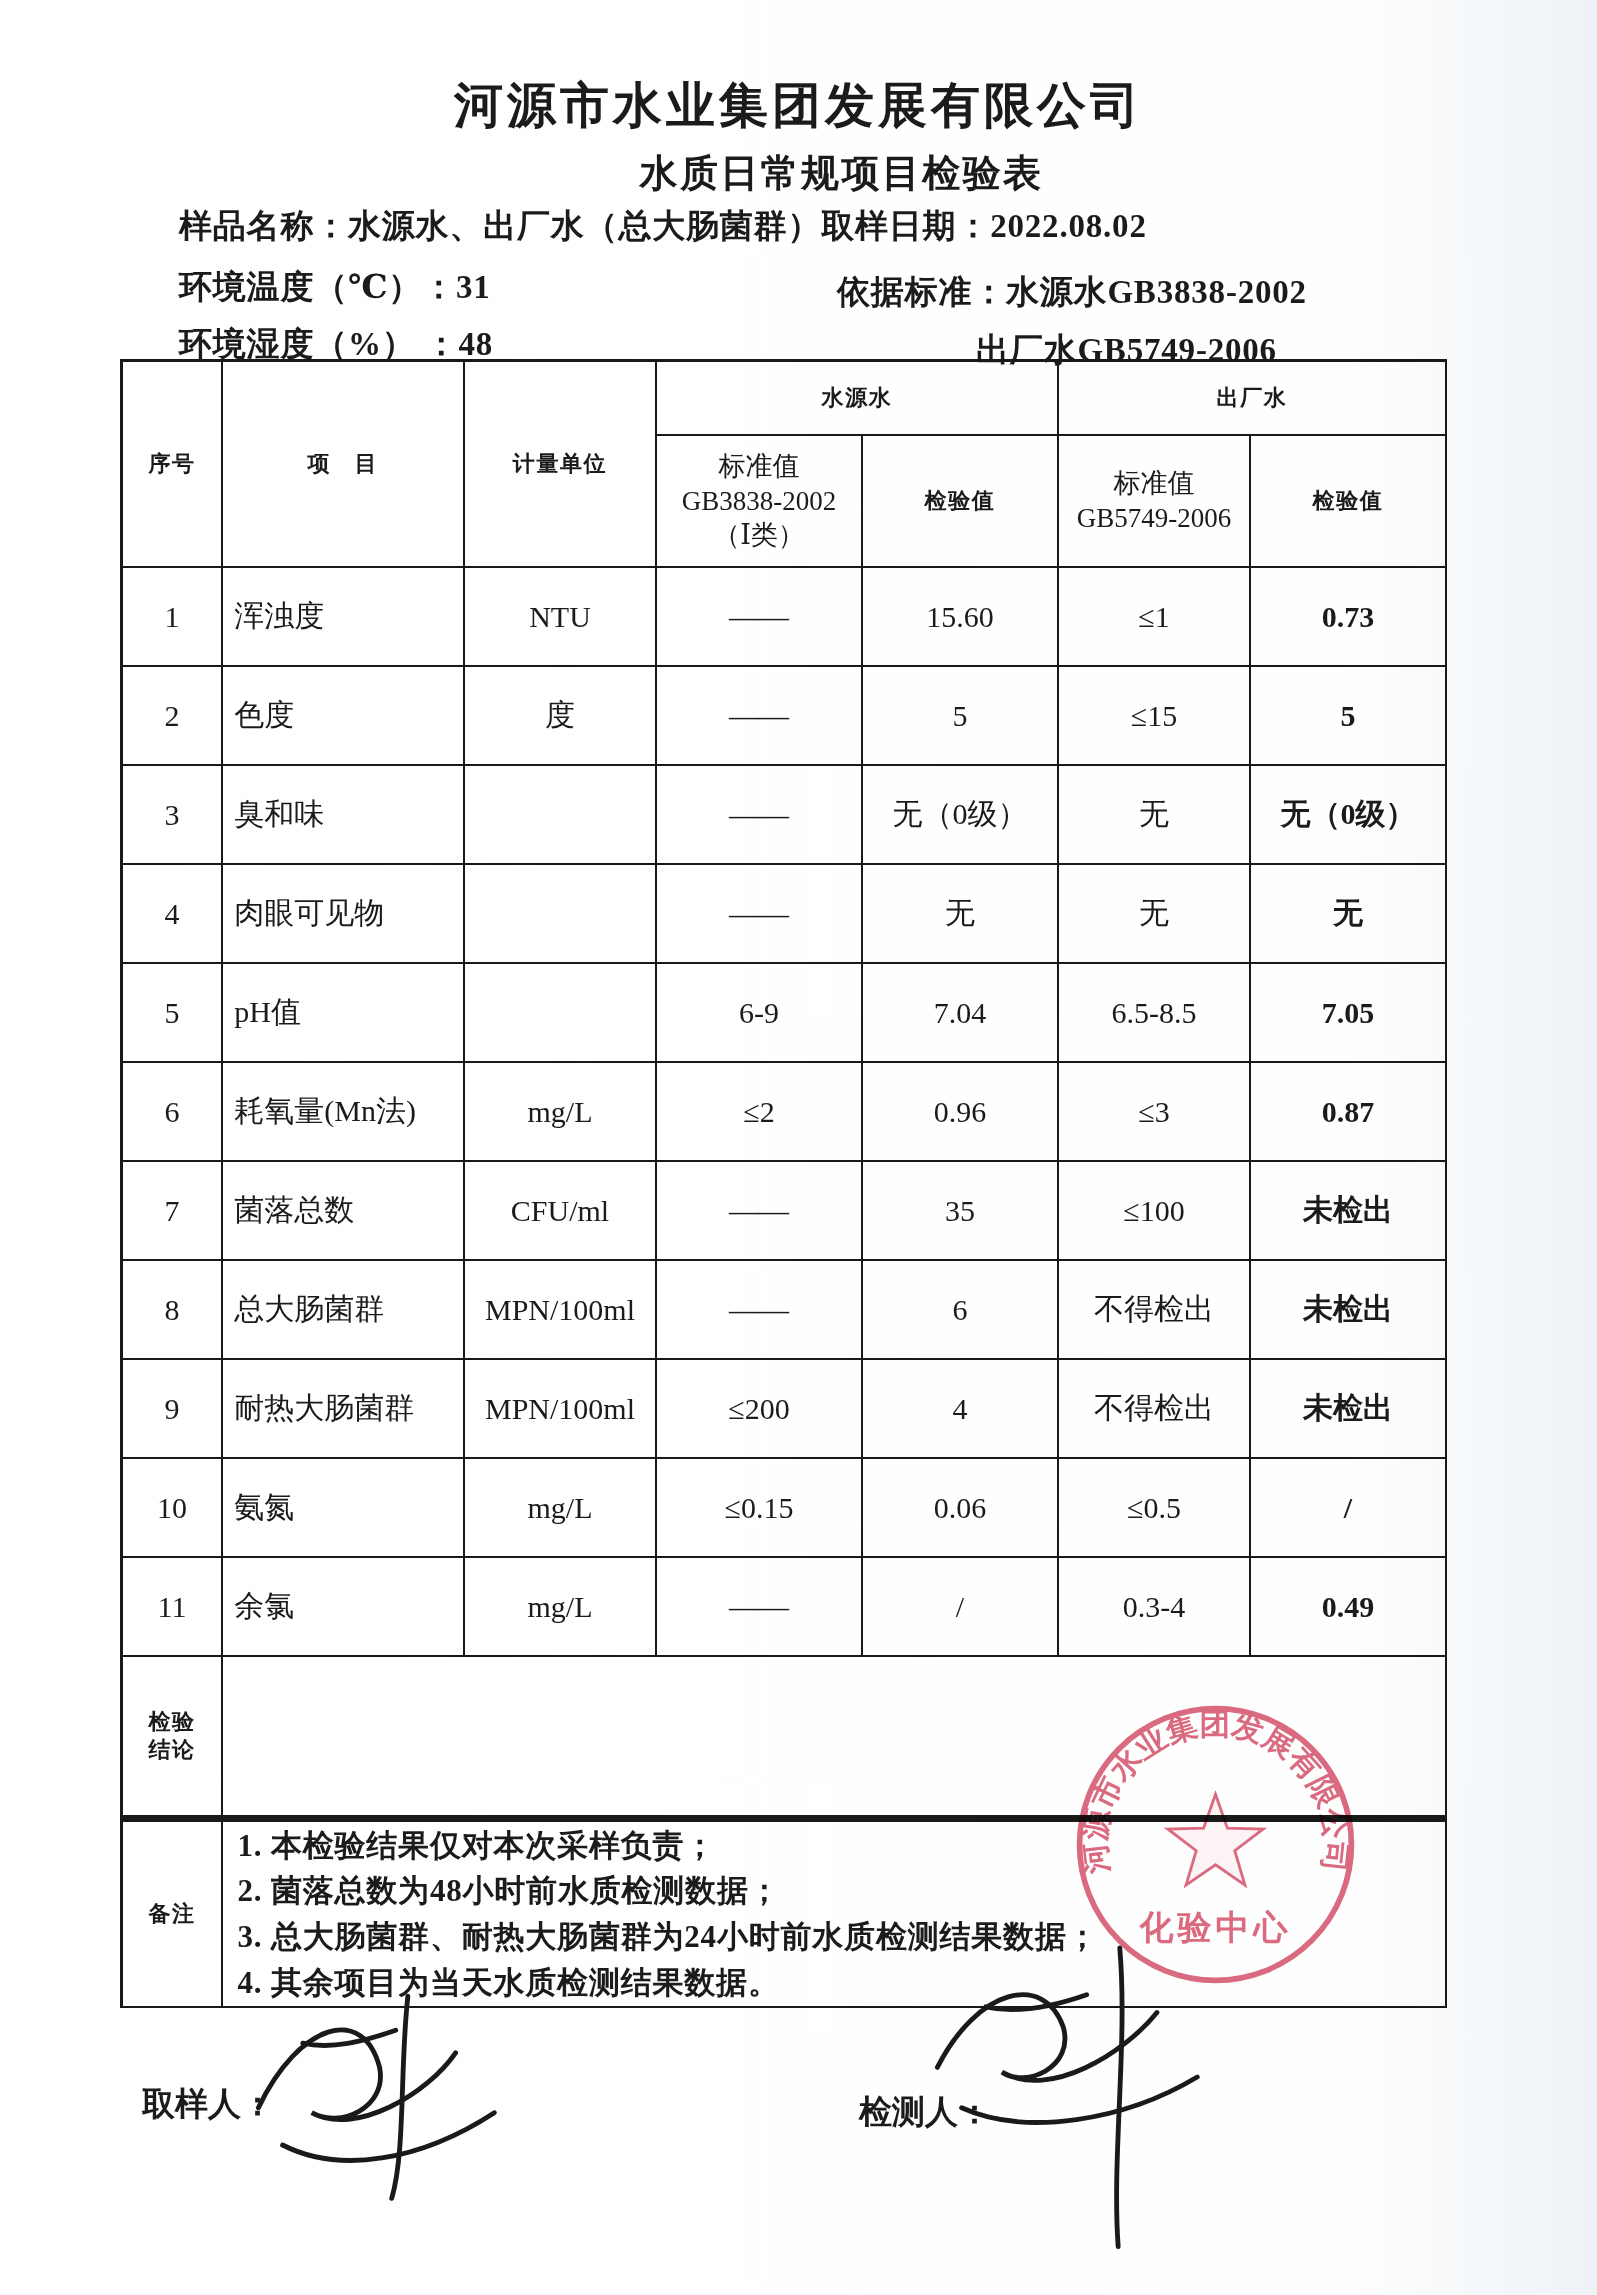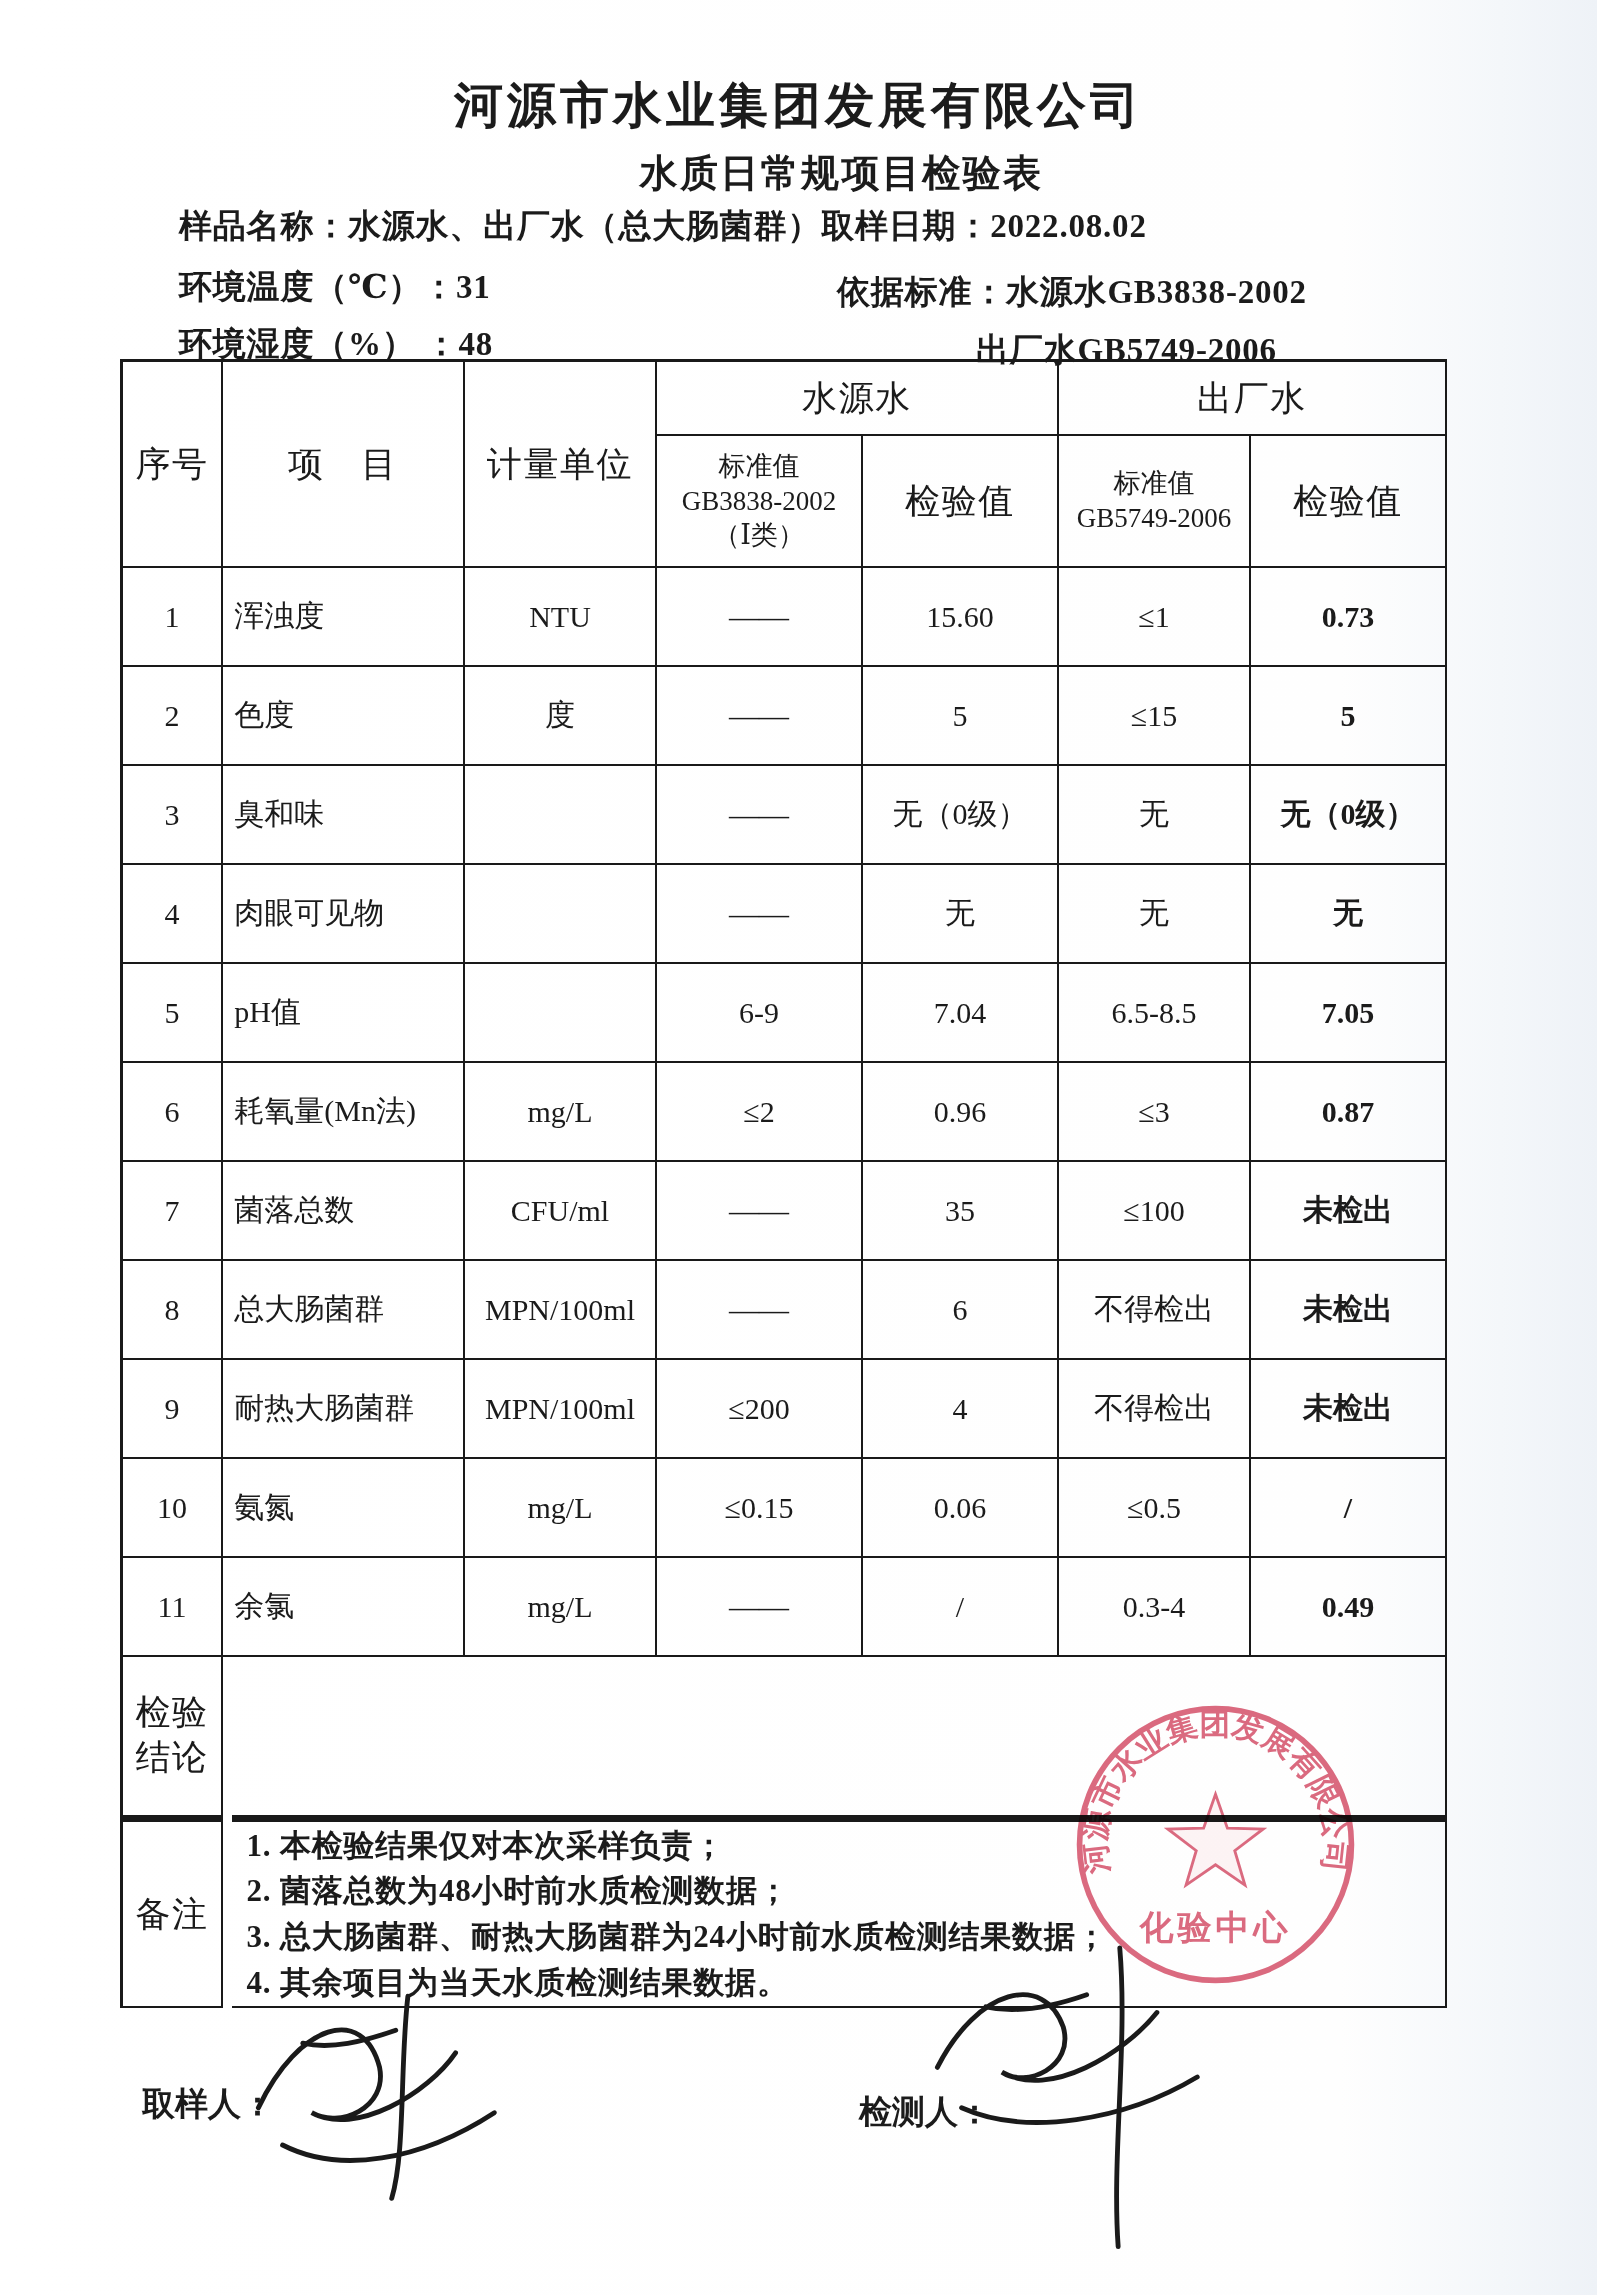--- a/index.html
+++ b/index.html
@@ -22,30 +22,30 @@
   .tbl{position:absolute;left:120px;top:359px;display:grid;
     grid-template-columns:100px 242px 192px 206px 196px 192px 196px;
     grid-template-rows:74px 132px repeat(11,99px) 165px 186px;
     border-top:3.2px solid #191919;border-left:3.2px solid #191919;}
   .c{border-right:2.4px solid #191919;border-bottom:2.4px solid #191919;
     display:flex;align-items:center;justify-content:center;
     font-size:30px;box-sizing:border-box;background:transparent;}
   .left{justify-content:flex-start;padding-left:11.3px;}
   .col{flex-direction:column;line-height:1.28;}
   .bold{font-weight:700;}
-  .hdr{font-weight:400;font-size:35px;letter-spacing:1.6px;}
+  .hdr{font-weight:700;font-size:22px;letter-spacing:1.6px;}
   .small{font-size:27px;letter-spacing:0;}
   .thickb{border-bottom-width:7.3px;}
   .remarks{flex-direction:column;align-items:flex-start;justify-content:center;
     padding-left:14.5px;font-size:31px;font-weight:600;line-height:1.47;letter-spacing:0.8px;}
   .h-seq{grid-area:1/1/3/2}.h-item{grid-area:1/2/3/3}.h-unit{grid-area:1/3/3/4}
   .h-srcg{grid-area:1/4/2/6}.h-fing{grid-area:1/6/2/8}
   .h-srcstd{grid-area:2/4/3/5}.h-srcval{grid-area:2/5/3/6}
   .h-finstd{grid-area:2/6/3/7}.h-finval{grid-area:2/7/3/8}
-  .span-rest{grid-column:2/8;margin-left:9px;}
+  .span-rest{grid-column:2/8;}
   .sign-label{position:absolute;font-size:33px;font-weight:600;white-space:nowrap;}
   #samplerLabel{left:142px;top:2082px;}
   #testerLabel{left:859px;top:2090px;}
   .sig{position:absolute;z-index:6;}
   .stamp{position:absolute;left:1065px;top:1694px;z-index:5;
     mix-blend-mode:multiply;opacity:.85;}
 </style>
 </head>
 <body>
 

